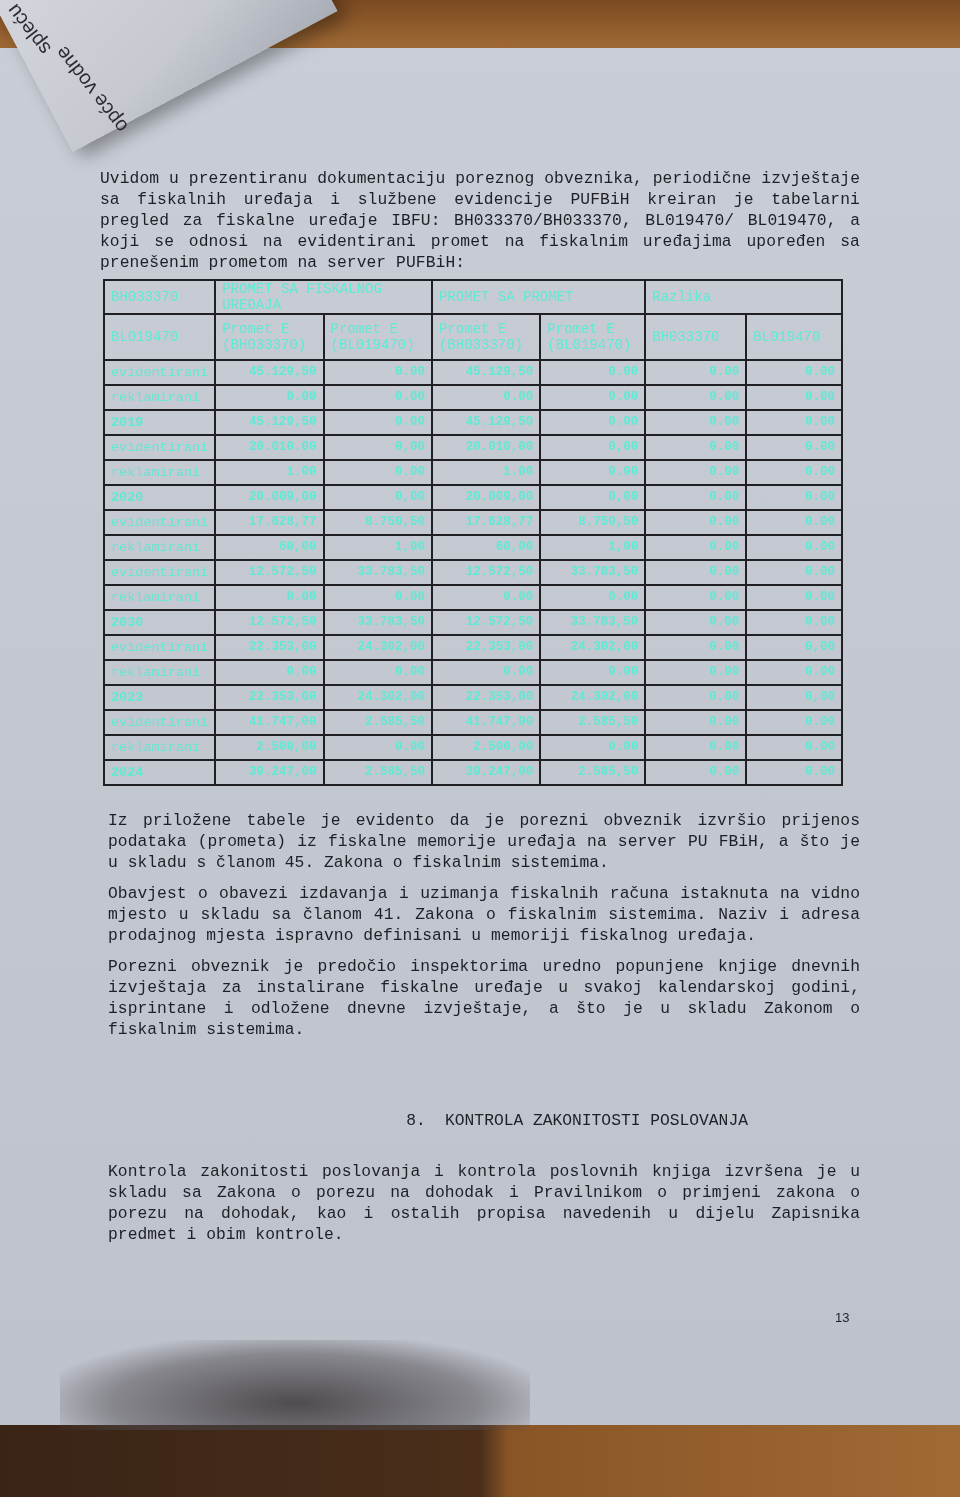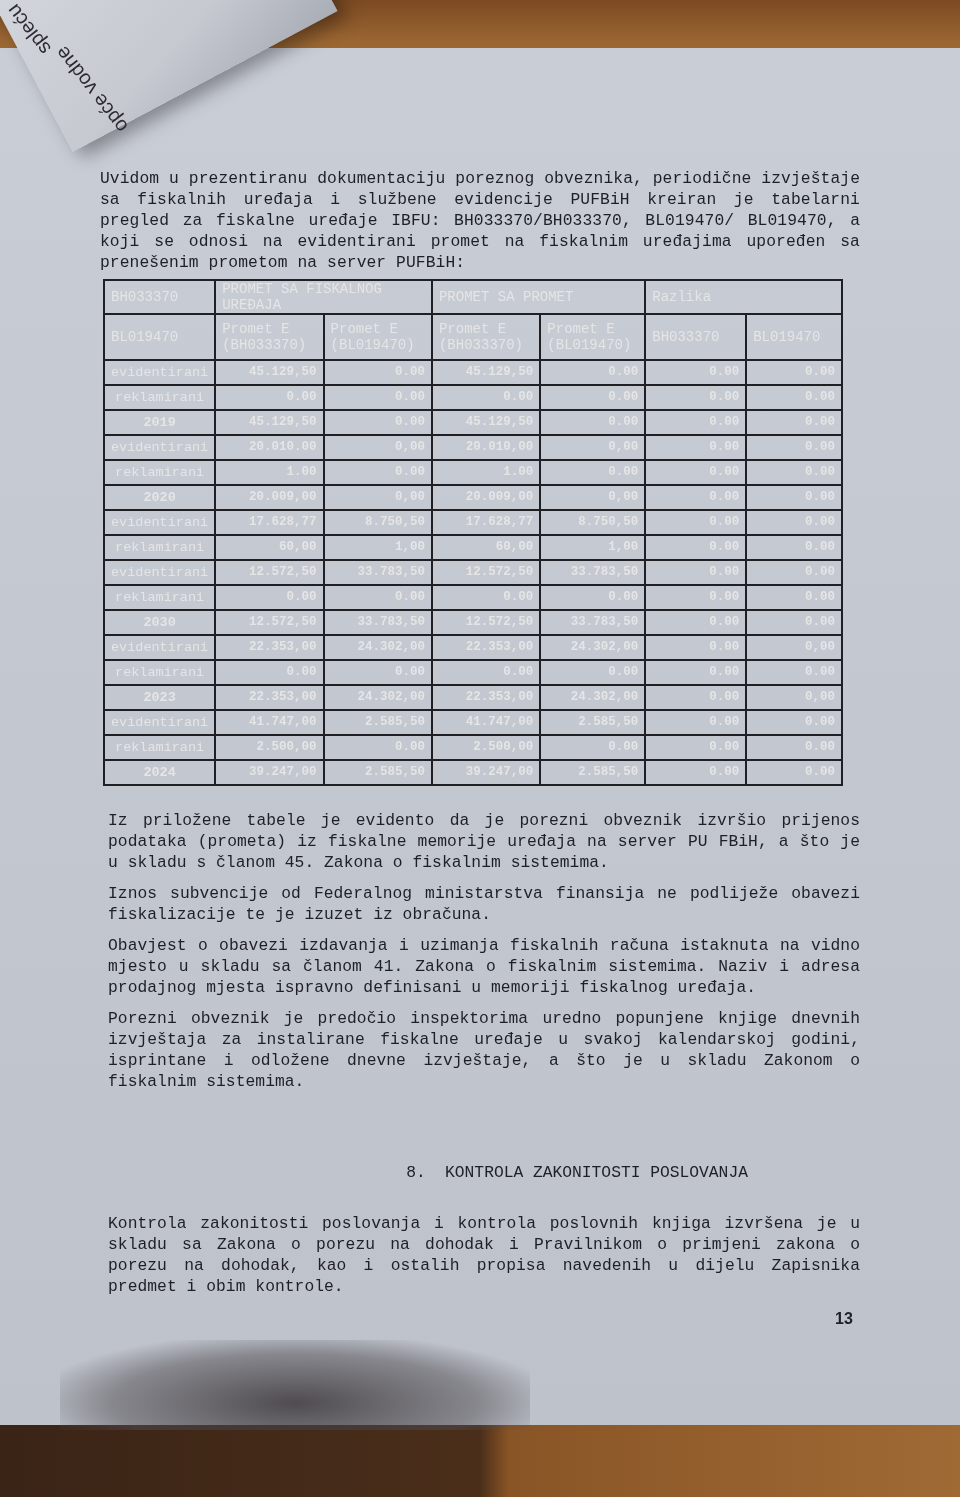--- a/index.html
+++ b/index.html
@@ -34,36 +34,36 @@
     position: absolute; font-size: 20px; color: #2b2b33;
     transform: rotate(232deg); white-space: nowrap;
   }
   .content {
     position: absolute; left: 100px; top: 168px; width: 760px;
     color: #1f1f28; font-size: 16.3px; line-height: 21px; font-family: Liberation Mono, monospace;
   }
   .intro { text-align: justify; margin: 0 0 6px 0; letter-spacing: 0.1px; }
   table.fiscal {
     border-collapse: collapse; margin-left: 3px; width: 740px;
-    font-size: 13px; color: #e5e5e5;
+    font-size: 13px; color: #5eead4;
   }
   table.fiscal td, table.fiscal th {
     border: 2px solid #1f1f24; padding: 0 6px; height: 23px;
   }
   table.fiscal th { font-weight: normal; font-size: 14px; line-height: 16px; text-align: left; }
   table.fiscal th.lbl { text-align: left; }
-  table.fiscal td.lbl { text-align: center; font-size: 13.5px; }
+  table.fiscal td.lbl { text-align: left; font-size: 13.5px; }
   table.fiscal td.num { text-align: right; font-weight: bold; font-size: 12.5px; }
   table.fiscal tr.year td.lbl { font-weight: bold; }
   .para { text-align: justify; margin: 6px 0 10px 8px; letter-spacing: 0.05px; }
   .section-title {
     margin: 70px 0 30px 175px; font-size: 16.3px; font-weight: normal; text-align: center;
   }
   .section-title .num { display: inline-block; width: 58px; }
-  .page-number { position: absolute; left: 835px; top: 1310px; font-size: 16px; color: #1f1f28; font-weight: bold; }
+  .page-number { position: absolute; left: 835px; top: 1310px; font-size: 13px; color: #1f1f28; }
 </style>
 </head>
 <body>
 
 <div class="wood-top"></div>
 <div class="page"></div>
 <div class="wood-bottom"></div>
 <div class="page-shadow"></div>
 
 <div class="folded-page"></div>
@@ -251,21 +251,20 @@
           <td class="num">2.585,50</td>
           <td class="num">39.247,00</td>
           <td class="num">2.585,50</td>
           <td class="num">0.00</td>
           <td class="num">0.00</td>
         </tr>
       </tbody>
   </table>
 
   <p class="para" style="margin-top:24px">Iz priložene tabele je evidento da je porezni obveznik izvršio prijenos podataka (prometa) iz fiskalne memorije uređaja na server PU FBiH, a što je u skladu s članom 45. Zakona o fiskalnim sistemima.</p>
-  <p class="para">Iznos subvencije od Federalnog ministarstva finansija ne podliježe obavezi fiskalizacije te je izuzet iz obračuna.</p>
   <p class="para">Obavjest o obavezi izdavanja i uzimanja fiskalnih računa istaknuta na vidno mjesto u skladu sa članom 41. Zakona o fiskalnim sistemima. Naziv i adresa prodajnog mjesta ispravno definisani u memoriji fiskalnog uređaja.</p>
   <p class="para">Porezni obveznik je predočio inspektorima uredno popunjene knjige dnevnih izvještaja za instalirane fiskalne uređaje u svakoj kalendarskoj godini, isprintane i odložene dnevne izvještaje, a što je u skladu Zakonom o fiskalnim sistemima.</p>
 
   <div class="section-title">
     <span class="num">8.</span><span>KONTROLA ZAKONITOSTI POSLOVANJA</span>
   </div>
   <p class="para">Kontrola zakonitosti poslovanja i kontrola poslovnih knjiga izvršena je u skladu sa Zakona o porezu na dohodak i Pravilnikom o primjeni zakona o porezu na dohodak, kao i ostalih propisa navedenih u dijelu Zapisnika predmet i obim kontrole.</p>
 </div>
 
 <div class="page-number">13</div>

